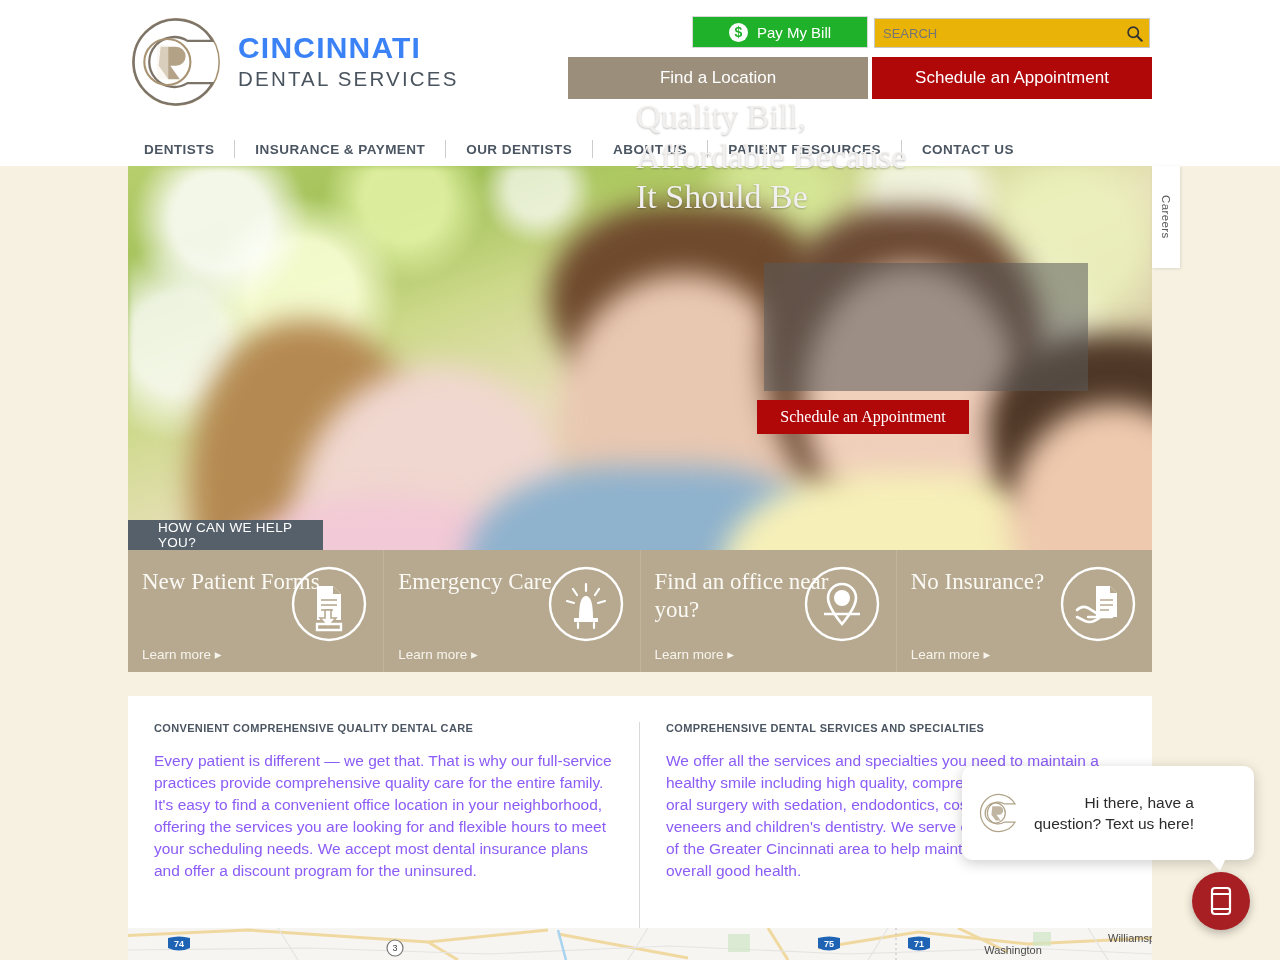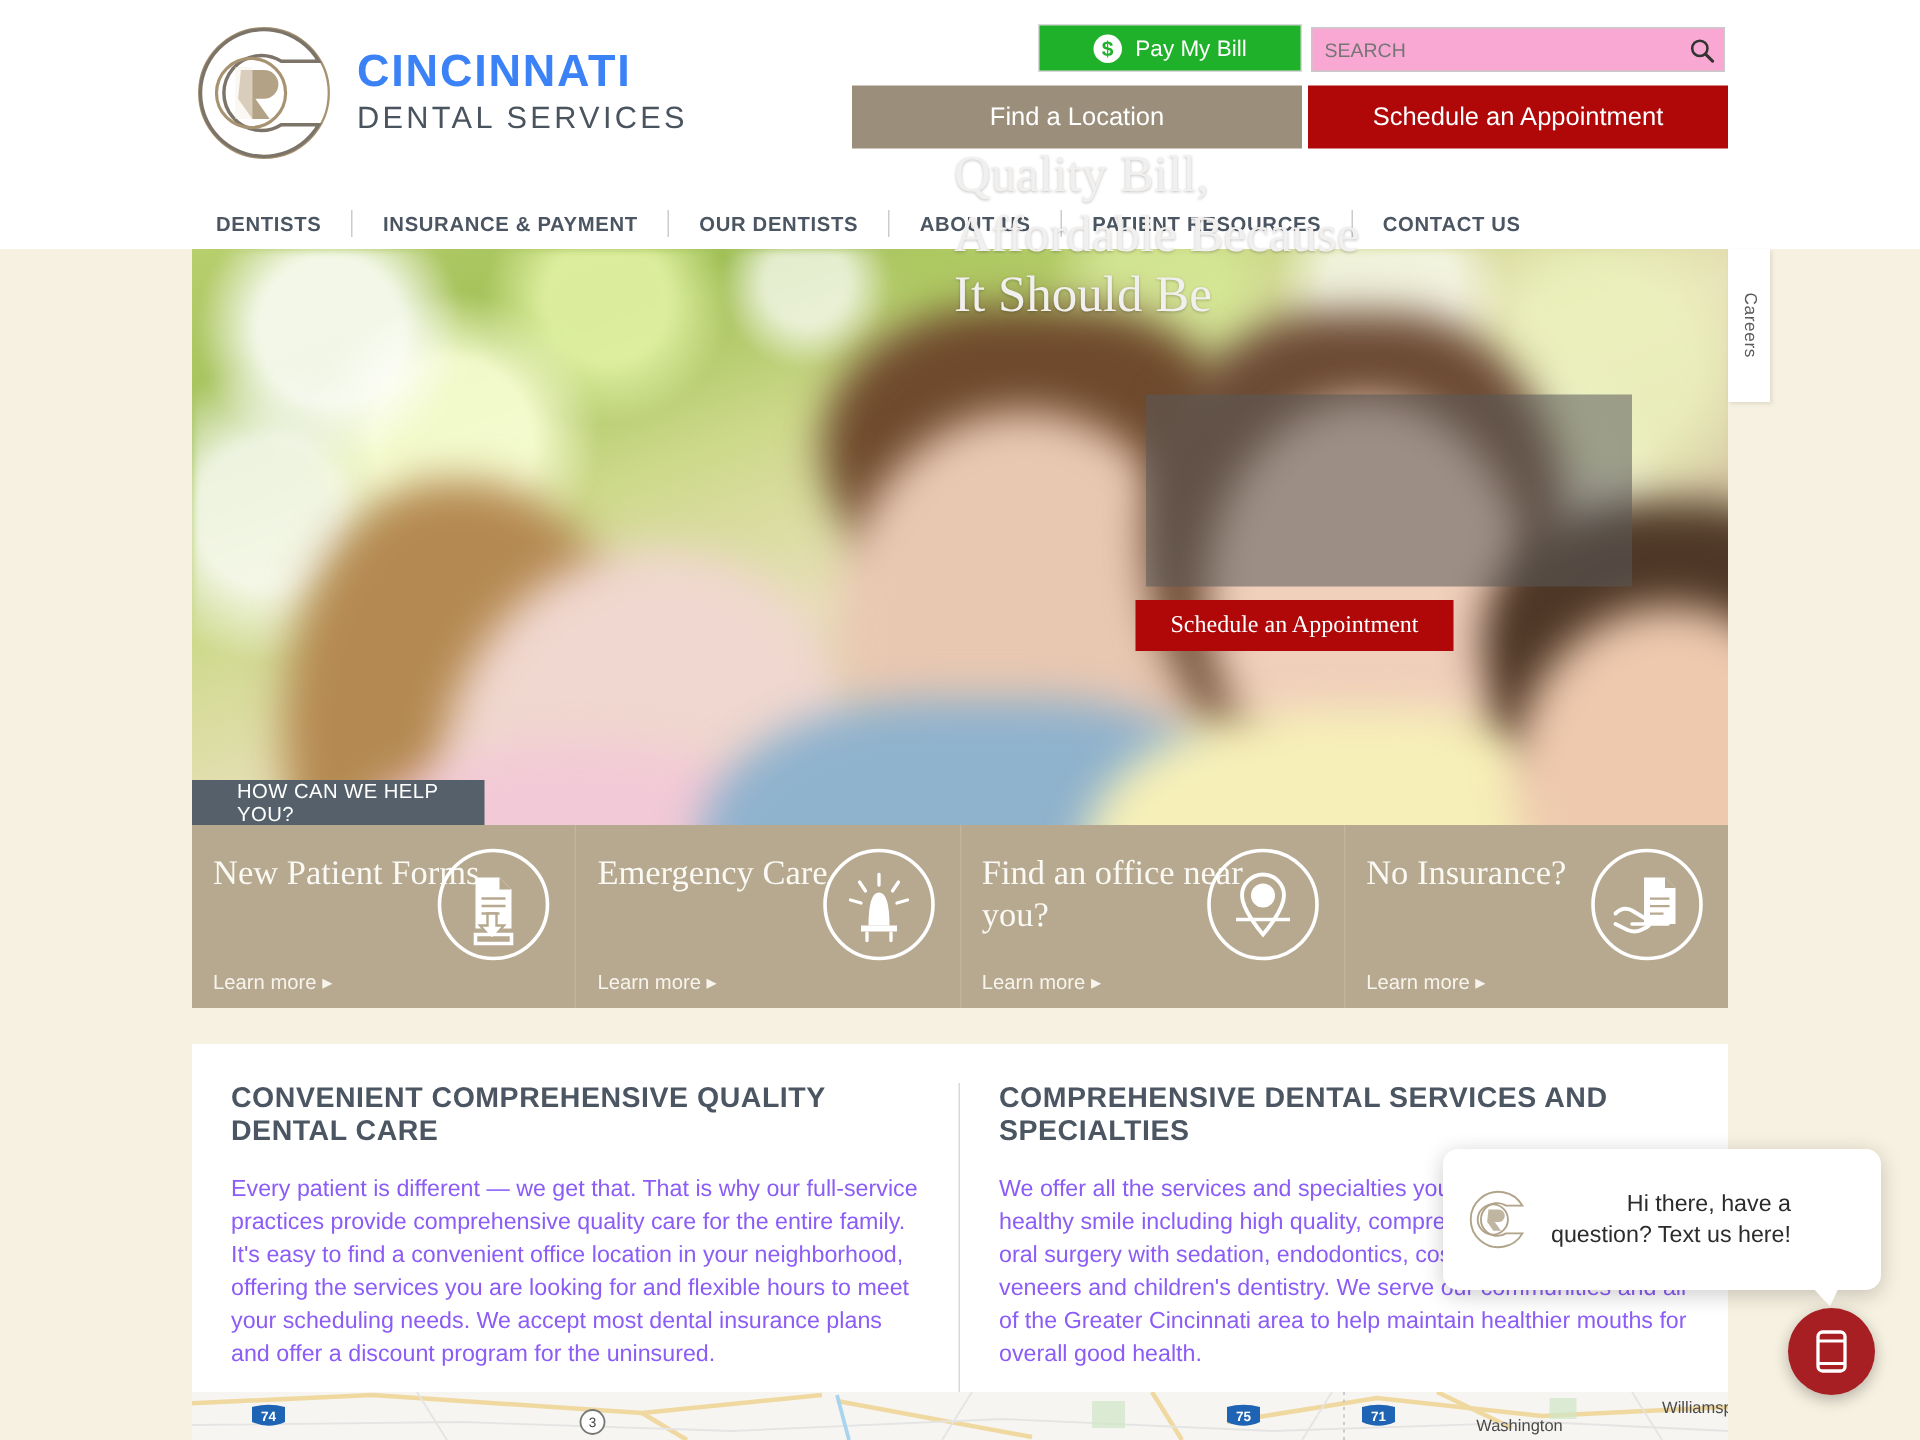--- a/index.html
+++ b/index.html
@@ -39,21 +39,21 @@
     color: #ffffff; font-size: 15px; cursor: pointer;
   }
   .dollar-circle {
     width: 19px; height: 19px; border-radius: 50%; background: #ffffff;
     color: #20b12a; font-size: 14px; font-weight: bold;
     display: flex; align-items: center; justify-content: center; line-height: 1;
   }
 
   .searchbox {
     position: absolute; left: 874px; top: 18px; width: 276px; height: 30px;
-    background: #f9a8d4; border: 1px solid #c9c9c9;
+    background: #eab308; border: 1px solid #c9c9c9;
     display: flex; align-items: center;
   }
   .searchbox input {
     flex: 1; height: 26px; border: none; outline: none;
     font-size: 13px; color: #555; padding-left: 8px;
     font-family: "Liberation Sans", sans-serif; background: transparent;
   }
   .search-ico { width: 30px; display: flex; align-items: center; justify-content: center; cursor: pointer; }
 
   .btn-wide {
@@ -165,21 +165,21 @@
   }
 
   
   .content {
     position: absolute; left: 128px; top: 696px; width: 1024px; height: 232px;
     background: #ffffff; display: flex; padding: 26px 0 0 0;
   }
   .col { width: 512px; padding: 0 26px; }
   .col-left { border-right: 1px solid #d9d9d9; }
   .col h2 {
-    font-size: 19px; font-weight: bold; letter-spacing: .35px;
+    font-size: 11px; font-weight: bold; letter-spacing: .35px;
     color: #4b5662; margin-bottom: 16px; text-transform: uppercase;
   }
   .col p { font-size: 15.5px; line-height: 22px; color: #8b5cf6; }
 
   
   .map {
     position: absolute; left: 128px; top: 928px; width: 1024px; height: 32px;
     overflow: hidden; background: #f6f4f0;
   }
   .map svg { display: block; }

